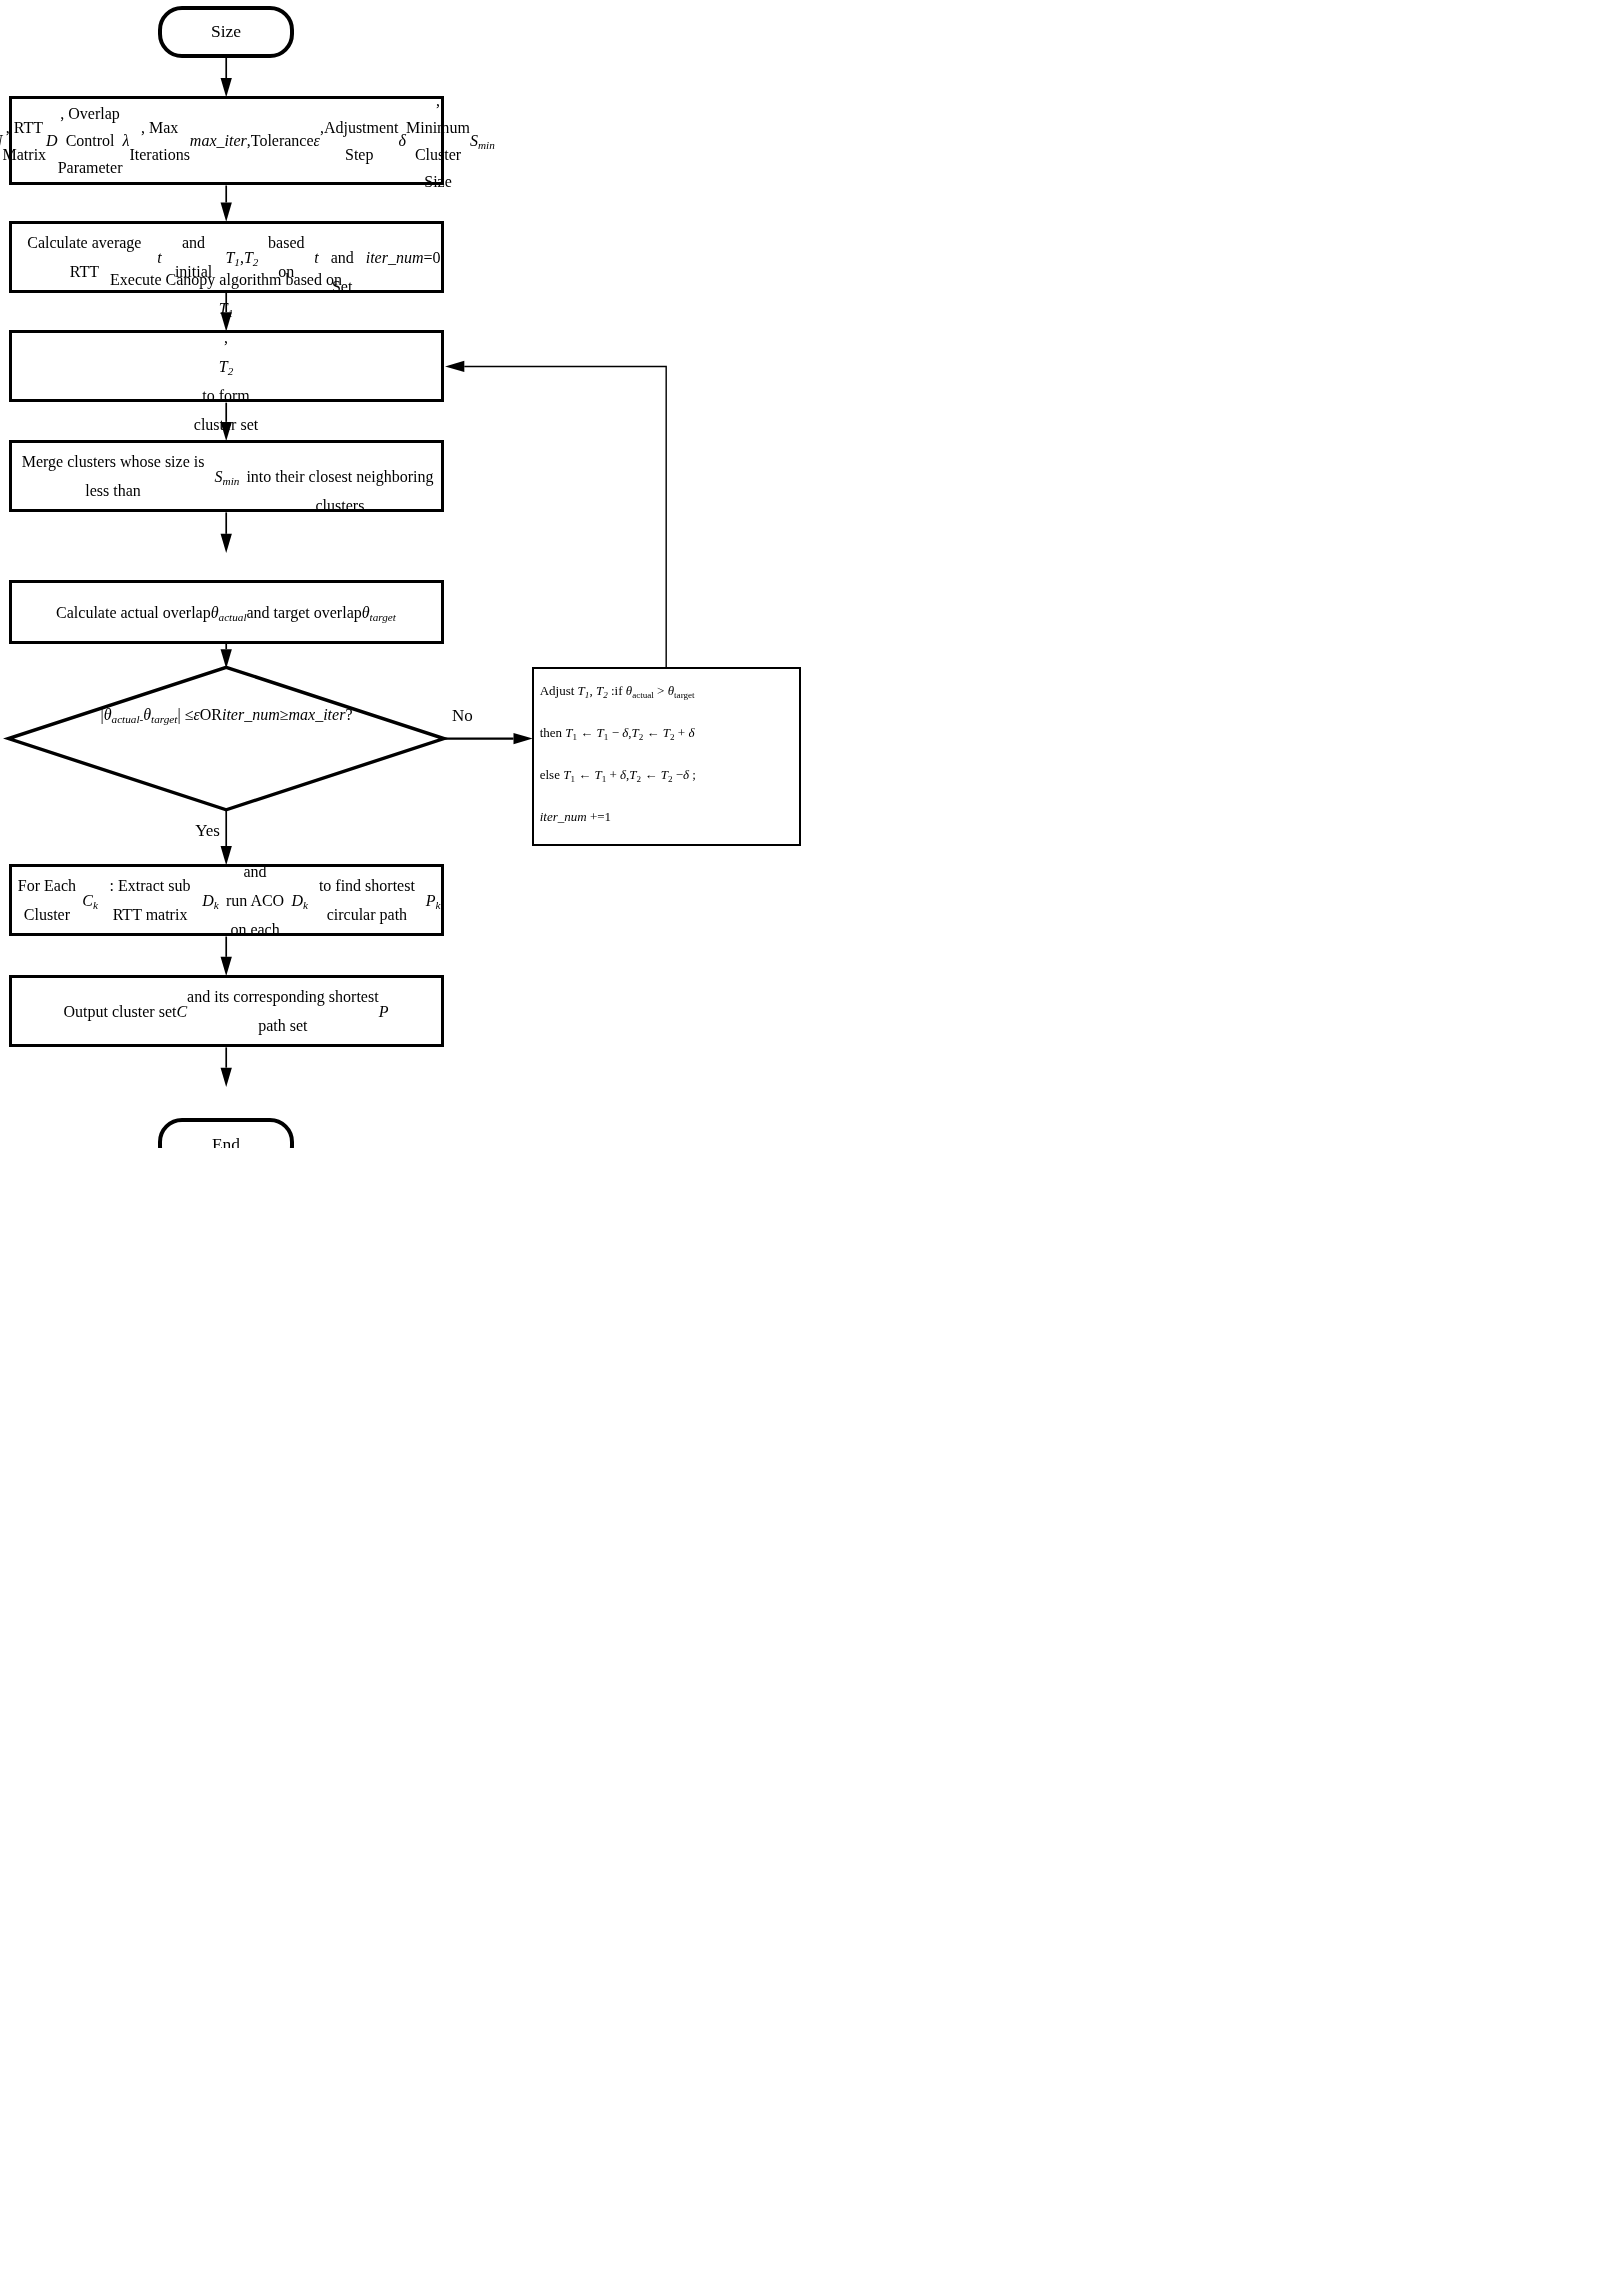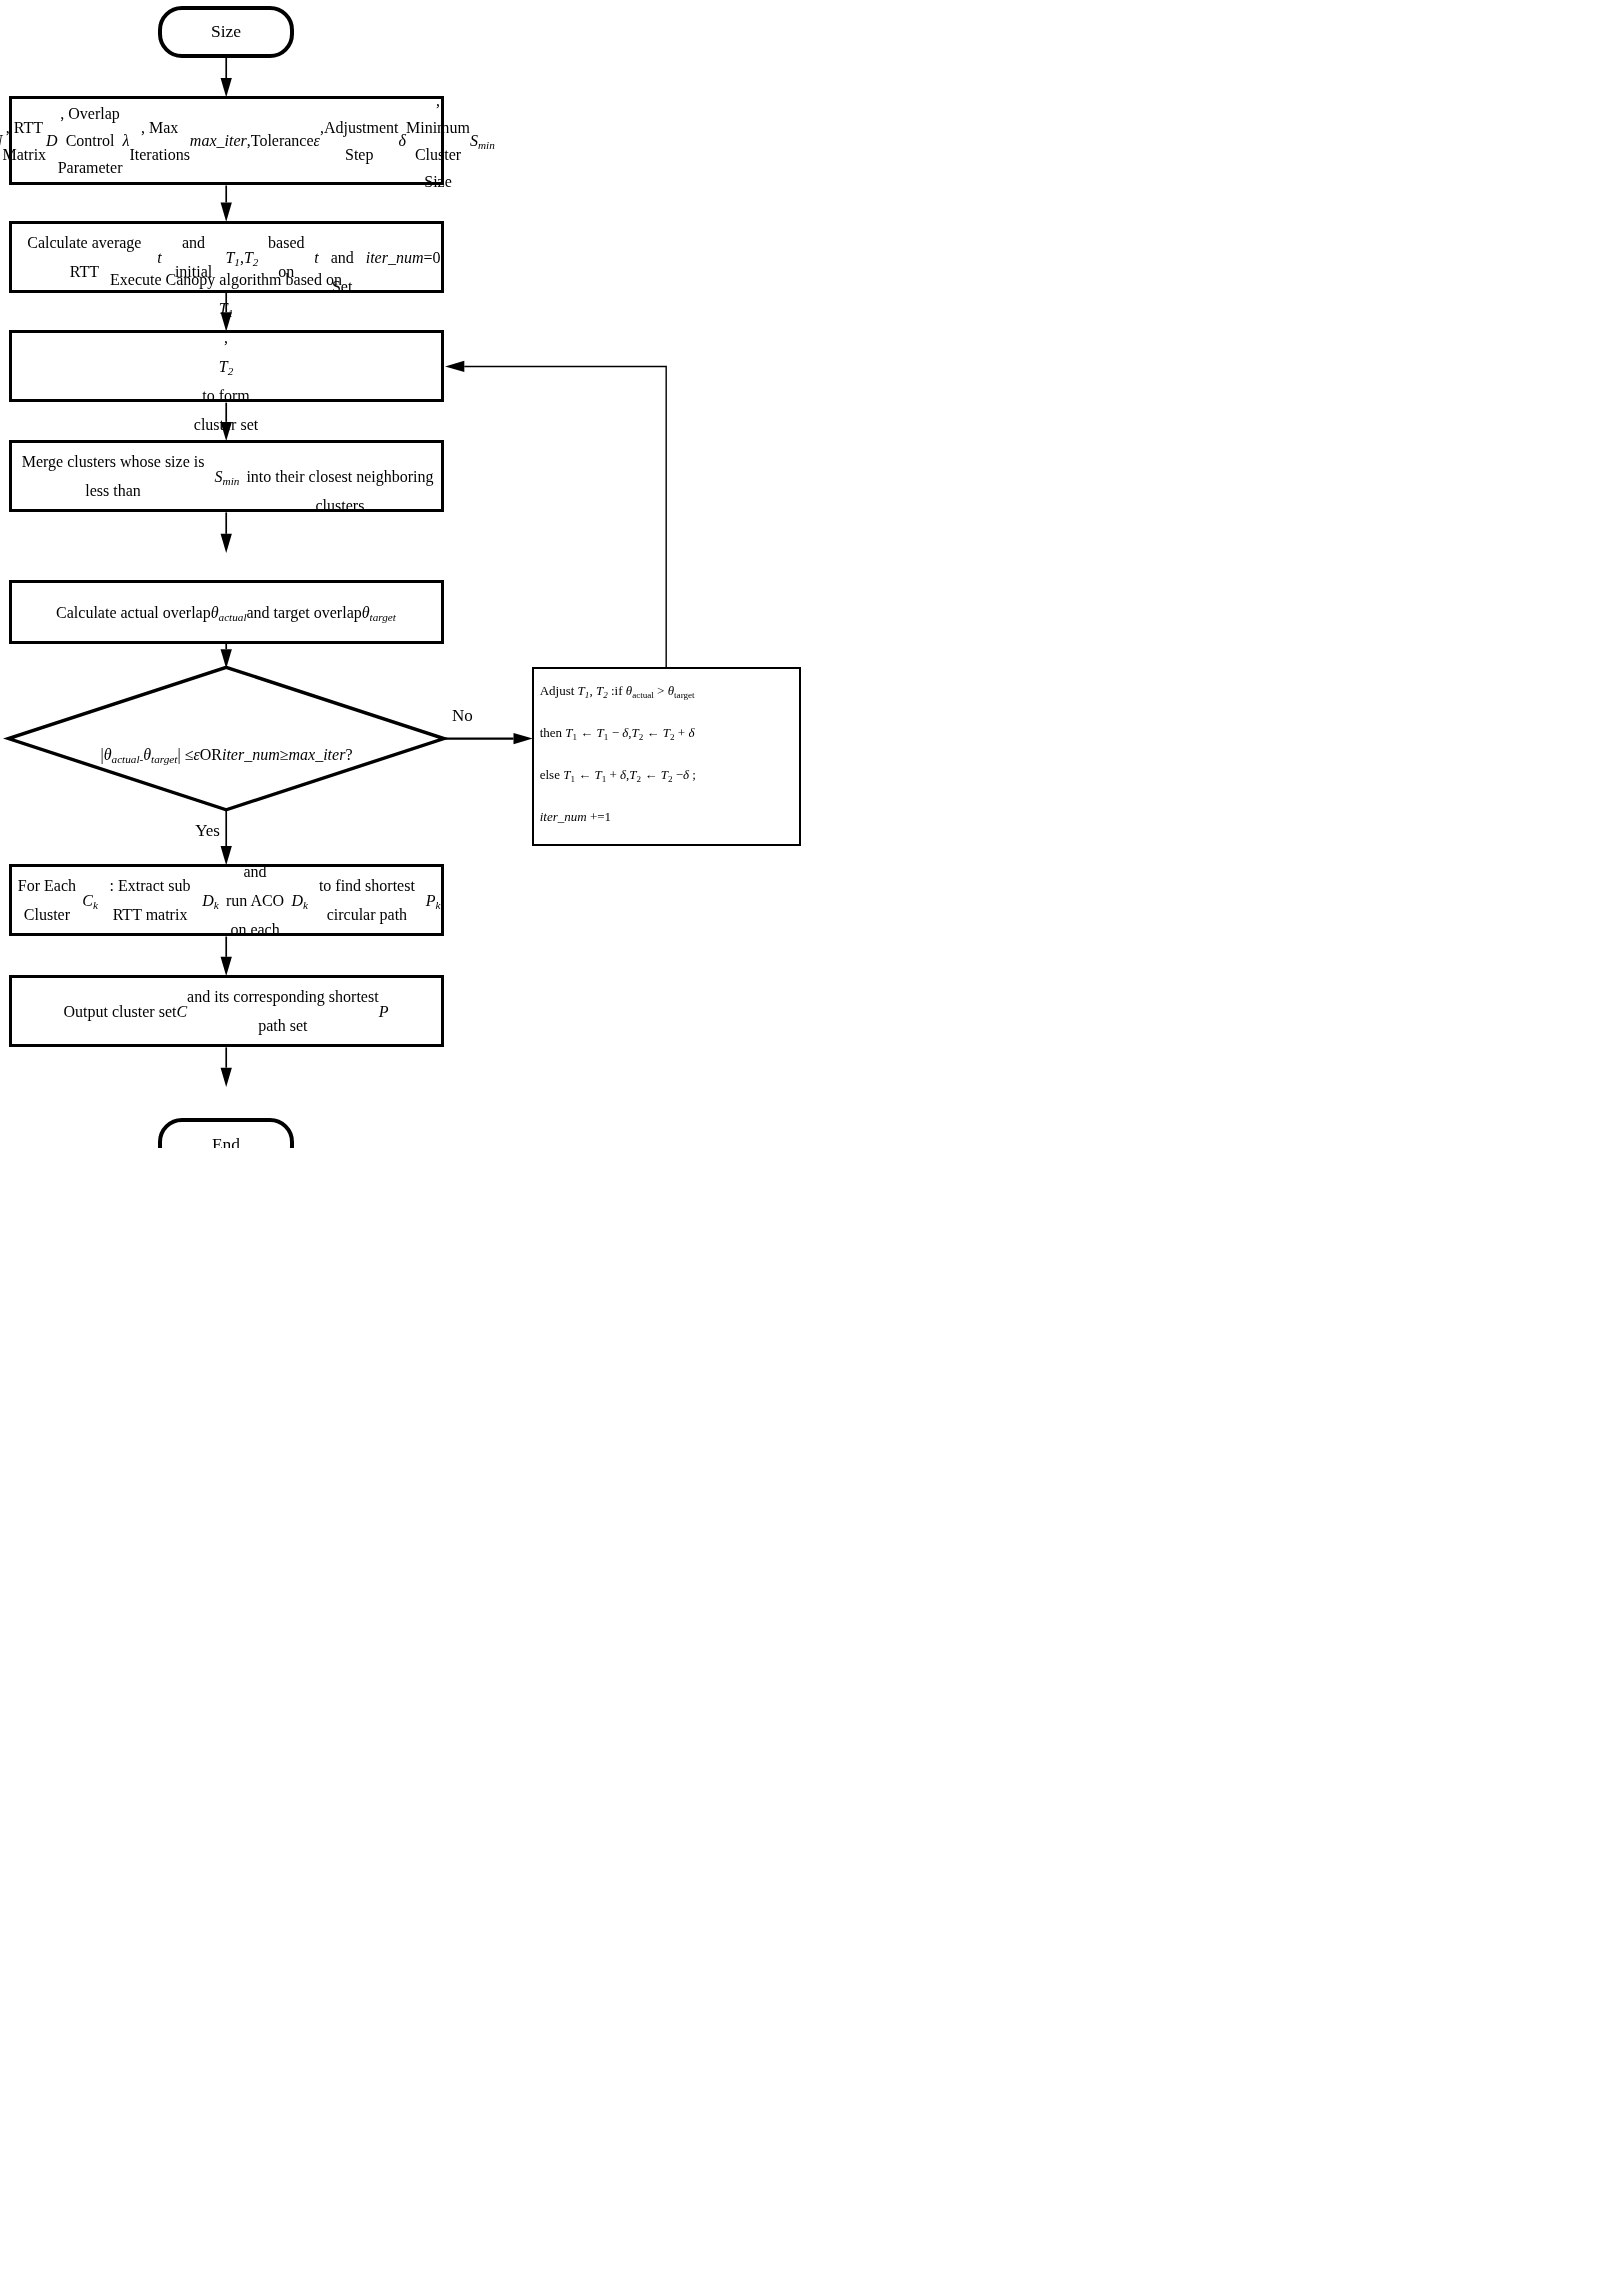--- a/index.html
+++ b/index.html
@@ -36,21 +36,21 @@
     left: 158px;
     width: 136px;
     height: 52px;
     border: 4px solid #000;
     border-radius: 24px;
     font-size: 17.5px;
   }
   .diamond-text {
     position: absolute;
     left: 34px;
-    top: 701px;
+    top: 661px;
     width: 385px;
     height: 106px;
     display: flex;
     align-items: center;
     justify-content: center;
     text-align: left;
     font-size: 16px;
     line-height: 33px;
     z-index: 1;
     background: transparent;

